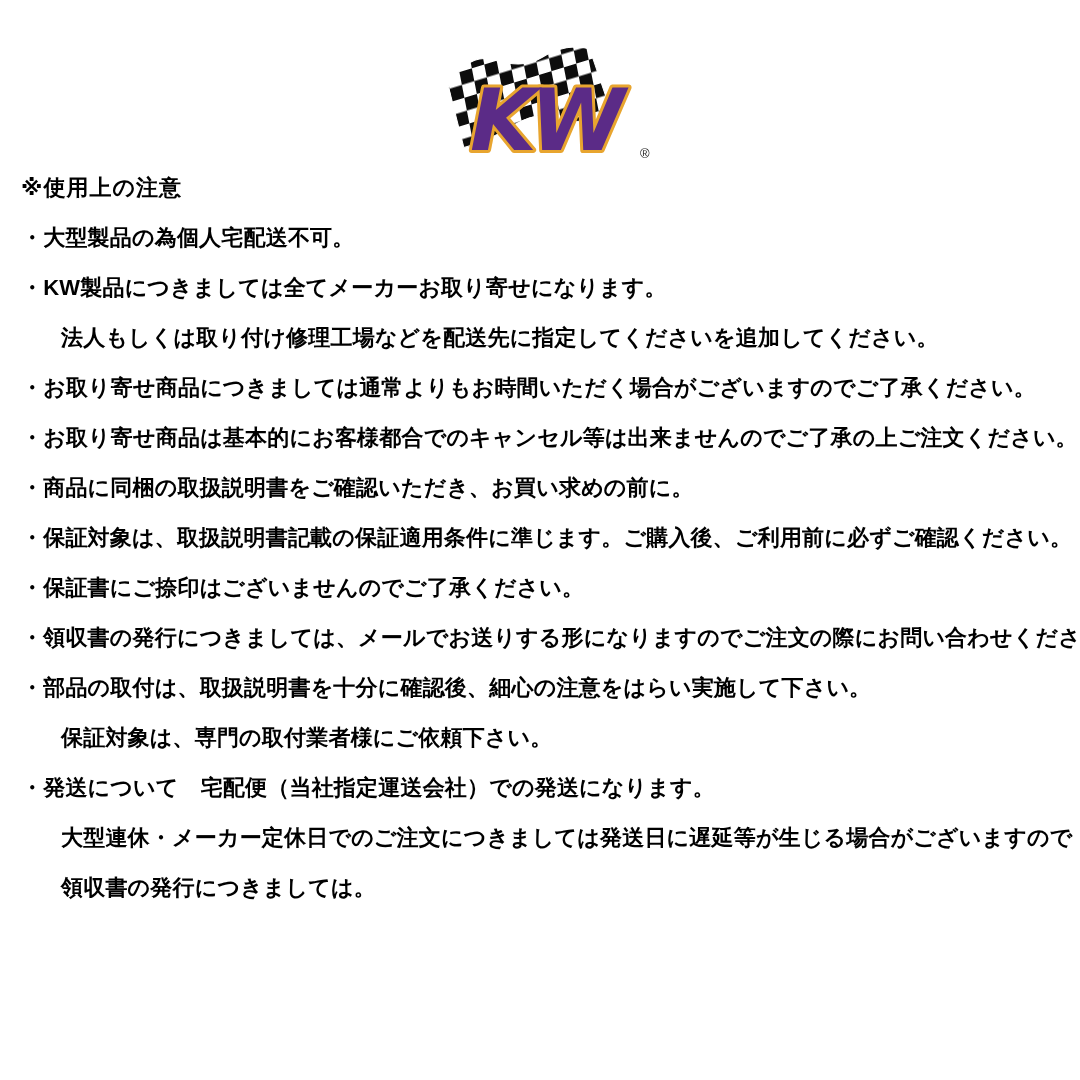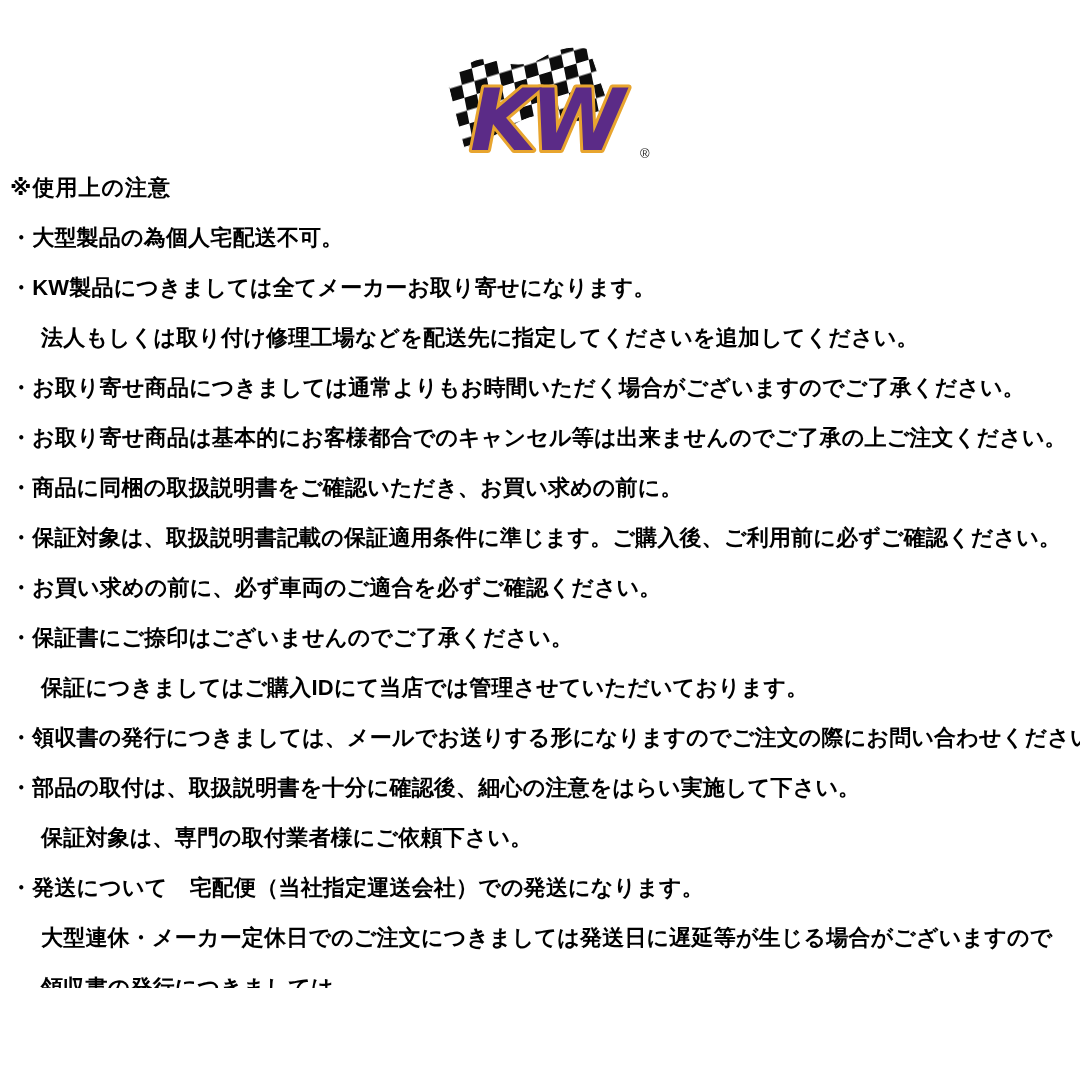--- a/index.html
+++ b/index.html
@@ -29,25 +29,25 @@
     left: 0;
     width: 1080px;
   }
   .line {
     height: 50px;
     display: flex;
     align-items: center;
     font-size: 22px;
     font-weight: bold;
     color: #000000;
-    padding-left: 10px;
+    padding-left: 21px;
     white-space: nowrap;
     letter-spacing: 0.2px;
   }
-  .line.cont { padding-left: 41px; }
+  .line.cont { padding-left: 61px; }
   .line.heading { letter-spacing: 1px; }
 </style>
 </head>
 <body>
 
 <div class="page">
 
   <div class="logo-wrap">
     <svg width="240" height="122" viewBox="0 0 240 122">
       <defs>
@@ -77,23 +77,21 @@
 
   <div class="text-block" id="text-block">
       <div class="line heading">※使用上の注意</div>
       <div class="line bullet">・大型製品の為個人宅配送不可。</div>
       <div class="line bullet">・KW製品につきましては全てメーカーお取り寄せになります。</div>
       <div class="line cont">法人もしくは取り付け修理工場などを配送先に指定してくださいを追加してください。</div>
       <div class="line bullet">・お取り寄せ商品につきましては通常よりもお時間いただく場合がございますのでご了承ください。</div>
       <div class="line bullet">・お取り寄せ商品は基本的にお客様都合でのキャンセル等は出来ませんのでご了承の上ご注文ください。</div>
       <div class="line bullet">・商品に同梱の取扱説明書をご確認いただき、お買い求めの前に。</div>
       <div class="line bullet">・保証対象は、取扱説明書記載の保証適用条件に準じます。ご購入後、ご利用前に必ずご確認ください。</div>
-      <div class="line bullet">・お買い求めの前に、必ず車両のご適合を必ずご確認ください。</div>
       <div class="line bullet">・保証書にご捺印はございませんのでご了承ください。</div>
-      <div class="line cont">保証につきましてはご購入IDにて当店では管理させていただいております。</div>
       <div class="line bullet">・領収書の発行につきましては、メールでお送りする形になりますのでご注文の際にお問い合わせください。</div>
       <div class="line bullet">・部品の取付は、取扱説明書を十分に確認後、細心の注意をはらい実施して下さい。</div>
       <div class="line cont">保証対象は、専門の取付業者様にご依頼下さい。</div>
       <div class="line bullet">・発送について　宅配便（当社指定運送会社）での発送になります。</div>
       <div class="line cont">大型連休・メーカー定休日でのご注文につきましては発送日に遅延等が生じる場合がございますので</div>
       <div class="line cont">領収書の発行につきましては。</div>
     </div>
 
 </div>
 

